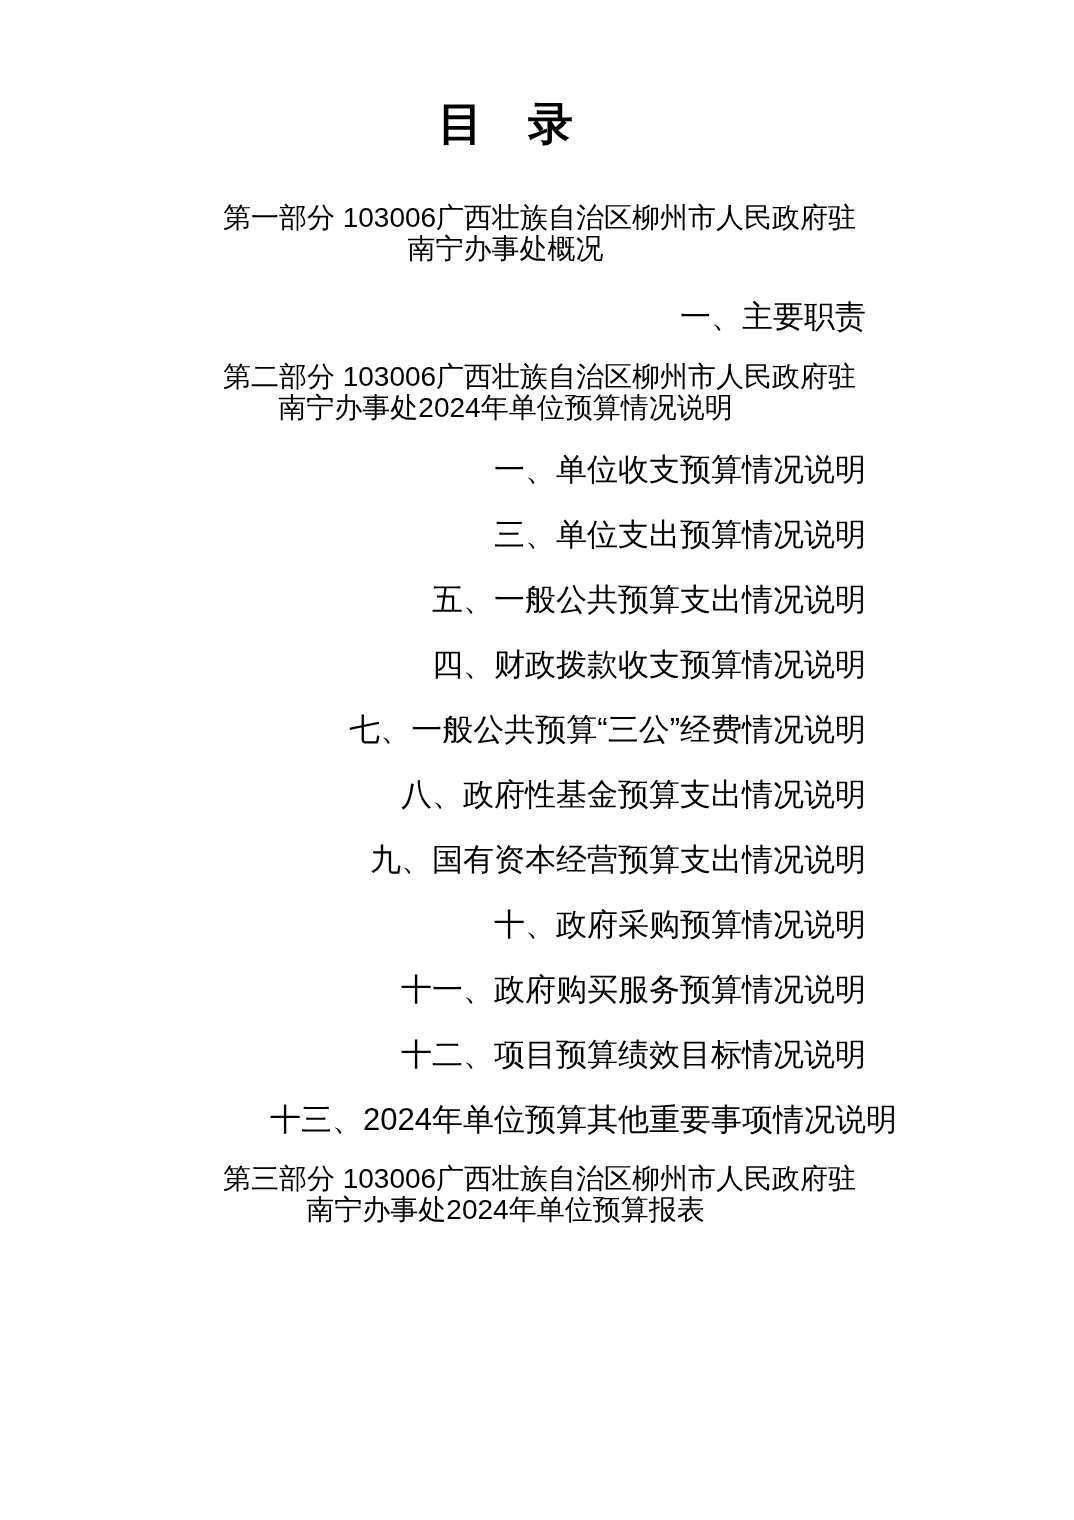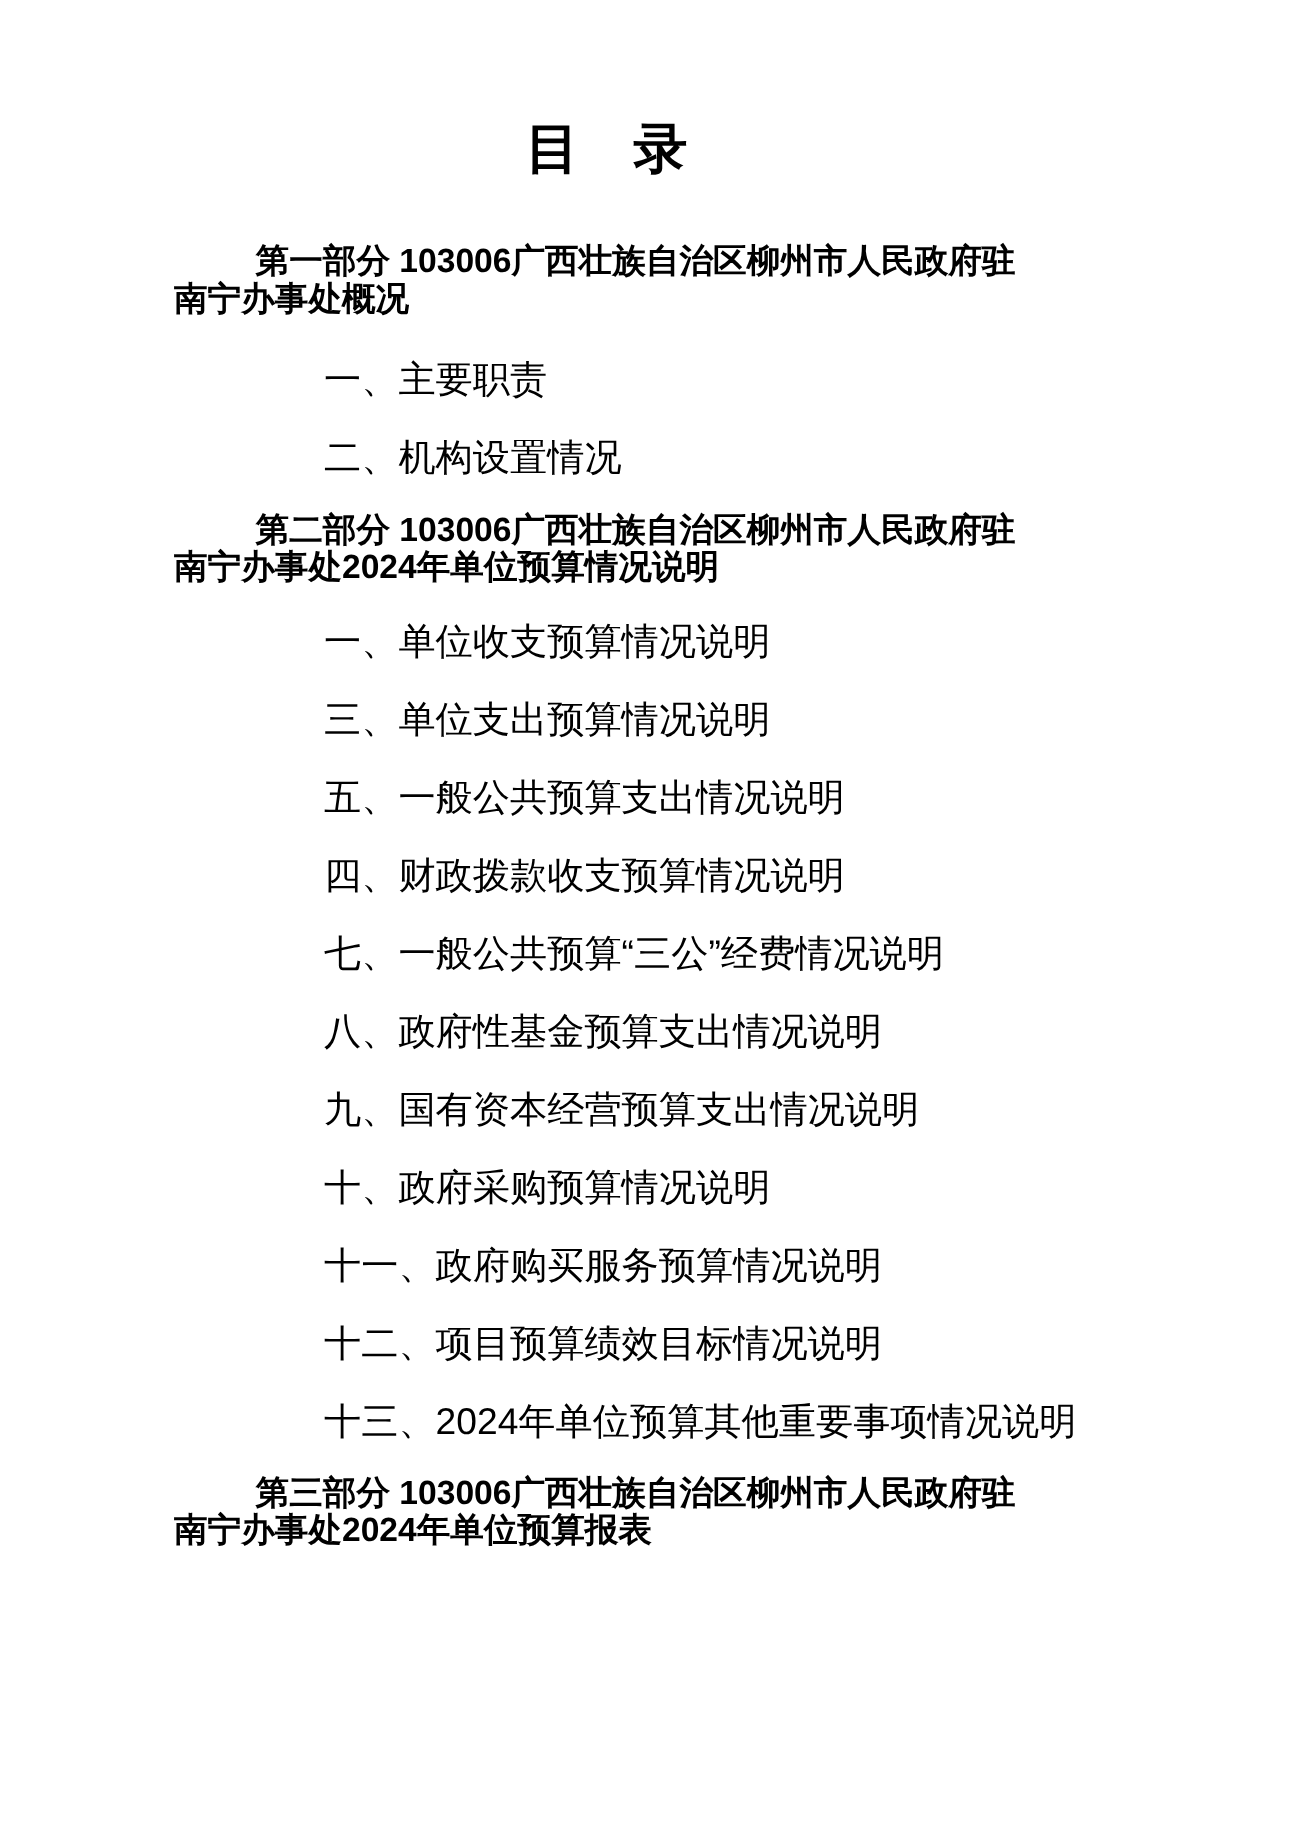--- a/index.html
+++ b/index.html
@@ -24,48 +24,48 @@
     margin: 0;
     font-size: 45px;
     line-height: 46px;
     font-weight: bold;
     text-align: center;
   }
   .section-heading {
     margin: 0;
     font-size: 28px;
     line-height: 31px;
-    font-weight: bold;
+    font-weight: normal;
     text-indent: 68px;
-    text-align: left;
+    text-align: center;
   }
   .toc-item {
     margin: 34px 0 0 125px;
     font-size: 31px;
     line-height: 31px;
     font-weight: normal;
     white-space: nowrap;
+    text-align: right;
   }
   .mt-55 { margin-top: 55px; }
   .mt-37 { margin-top: 37px; }
   .mt-31 { margin-top: 31px; }
   .mt-29 { margin-top: 29px; }
   .mt-28 { margin-top: 28px; }
 </style>
 </head>
 <body>
 
 <div class="page">
 
   <h1 class="doc-title">目　录</h1>
 
   <p class="section-heading mt-55">第一部分 103006广西壮族自治区柳州市人民政府驻南宁办事处概况</p>
 
   <p class="toc-item mt-37">一、主要职责</p>
-  <p class="toc-item">二、机构设置情况</p>
 
   <p class="section-heading mt-29">第二部分 103006广西壮族自治区柳州市人民政府驻南宁办事处2024年单位预算情况说明</p>
 
   <p class="toc-item mt-31">一、单位收支预算情况说明</p>
   <p class="toc-item">三、单位支出预算情况说明</p>
   <p class="toc-item">五、一般公共预算支出情况说明</p>
   <p class="toc-item">四、财政拨款收支预算情况说明</p>
   <p class="toc-item">七、一般公共预算“三公”经费情况说明</p>
   <p class="toc-item">八、政府性基金预算支出情况说明</p>
   <p class="toc-item">九、国有资本经营预算支出情况说明</p>

